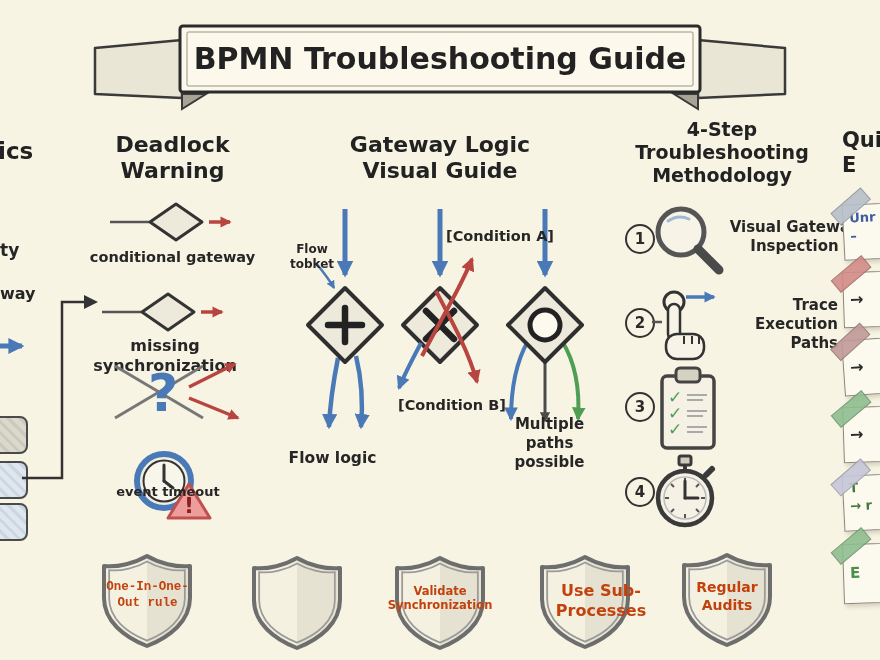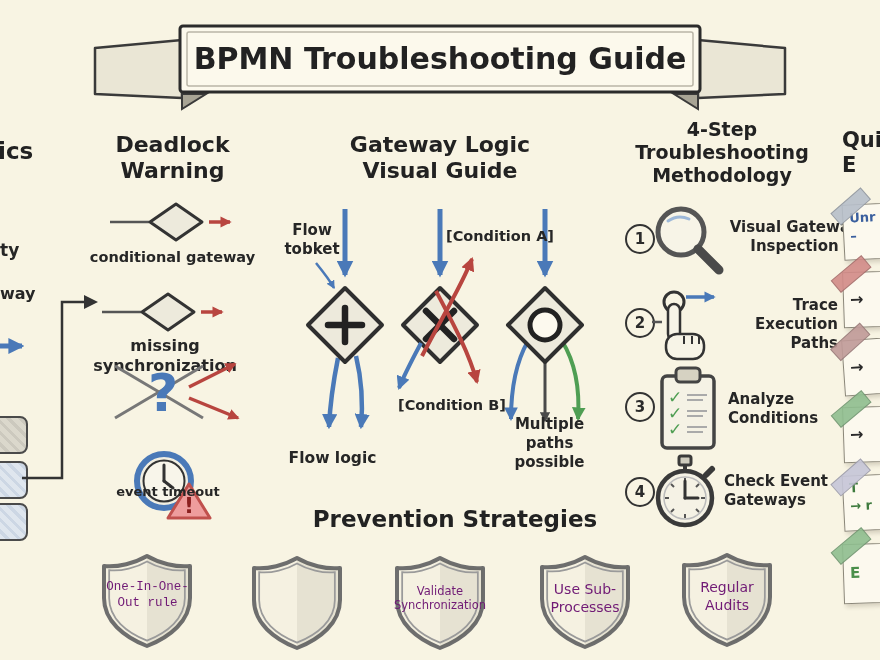--- a/index.html
+++ b/index.html
@@ -14,21 +14,21 @@
        display:flex;align-items:center;justify-content:center;
        font-weight:bold;font-size:15px;background:#f8f4e3;}
   .pbox{border:2.5px solid #4a4a4a;border-radius:8px;width:54px;height:34px;}
   .hatch-gray{background:#dbd8cc repeating-linear-gradient(45deg,rgba(0,0,0,.07) 0 3px,transparent 3px 8px);}
   .hatch-blue{background:#dfe6ee repeating-linear-gradient(45deg,rgba(40,80,140,.10) 0 3px,transparent 3px 8px);}
   .note{position:absolute;left:843px;width:70px;height:54px;background:#fcf9ee;
         border:1.5px solid #8a8678;box-shadow:2px 3px 4px rgba(60,50,30,.18);}
   .tape{position:absolute;left:-12px;top:-7px;width:38px;height:14px;
         transform:rotate(-38deg);opacity:.9;border:1px solid rgba(0,0,0,.22);}
   .note-text{font-weight:bold;font-size:13px;line-height:1.35;padding-left:6px;white-space:pre-line;}
-  .shield-lbl{font-weight:normal;text-align:center;line-height:1.25;white-space:pre-line;color:#701a75;}
+  .shield-lbl{font-weight:bold;text-align:center;line-height:1.25;white-space:pre-line;color:#c2410c;}
 </style>
 </head>
 <body>
 
 <div id="canvas">
 
   <svg class="abs" style="left:80px;top:20px" width="720" height="95">
     <polygon points="15,28 102,20 102,78 15,74" fill="#eae6d5" stroke="#3a3a3a" stroke-width="2.5" stroke-linejoin="round"></polygon>
     <polygon points="102,74 126,74 102,89" fill="#a8a495" stroke="#3a3a3a" stroke-width="2"></polygon>
     <polygon points="618,20 705,28 705,74 618,78" fill="#eae6d5" stroke="#3a3a3a" stroke-width="2.5" stroke-linejoin="round"></polygon>
@@ -146,21 +146,21 @@
     <path d="M151,148 C142,165 134,180 129,193" stroke="#4a79b8" stroke-width="4" fill="none" marker-end="url(#mb)"></path>
 
     <line x1="275" y1="14" x2="275" y2="80" stroke="#4a79b8" stroke-width="5" marker-end="url(#mb)"></line>
     <path d="M258,146 C246,167 241,194 241,224" stroke="#4a79b8" stroke-width="4" fill="none" marker-end="url(#mb)"></path>
     <line x1="275" y1="168" x2="275" y2="226" stroke="#4a4a4a" stroke-width="3" marker-end="url(#mk)"></line>
     <path d="M292,146 C305,167 310,194 308,224" stroke="#4f9e53" stroke-width="4" fill="none" marker-end="url(#mg)"></path>
     <polygon points="275,93 312,130 275,167 238,130" fill="#edeadc" stroke="#2f2f2f" stroke-width="4" stroke-linejoin="round"></polygon>
     <circle cx="275" cy="130" r="15" fill="#fcf9ee" stroke="#222" stroke-width="5"></circle>
   </svg>
 
-  <div class="abs lbl ml" style="left:280px;top:221px;width:64px;font-size:15px">Flow
+  <div class="abs lbl ml" style="left:280px;top:242px;width:64px;font-size:12px">Flow
 tobket</div>
   <div class="abs lbl" style="left:285px;top:449px;width:95px;font-size:15.5px">Flow logic</div>
   <div class="abs lbl" style="left:446px;top:227px;width:110px;font-size:14.5px;text-align:left">[Condition A]</div>
   <div class="abs lbl" style="left:398px;top:396px;width:110px;font-size:14.5px;text-align:left">[Condition B]</div>
   <div class="abs lbl ml" style="left:492px;top:415px;width:115px;font-size:15px">Multiple paths
 possible</div>
 
   <div class="abs hd ml" style="left:622px;top:118px;width:200px;font-size:19px">4-Step
 Troubleshooting
 Methodology</div>
@@ -201,22 +201,20 @@
     <text x="18" y="39" font-size="17" font-weight="bold" fill="#4f9e53" font-family="DejaVu Sans,sans-serif">✓</text>
     <line x1="37" y1="31" x2="57" y2="31" stroke="#aaa" stroke-width="2"></line>
     <line x1="37" y1="36" x2="53" y2="36" stroke="#aaa" stroke-width="2"></line>
     <text x="18" y="55" font-size="17" font-weight="bold" fill="#4f9e53" font-family="DejaVu Sans,sans-serif">✓</text>
     <line x1="37" y1="47" x2="57" y2="47" stroke="#aaa" stroke-width="2"></line>
     <line x1="37" y1="52" x2="53" y2="52" stroke="#aaa" stroke-width="2"></line>
     <text x="18" y="71" font-size="17" font-weight="bold" fill="#4f9e53" font-family="DejaVu Sans,sans-serif">✓</text>
     <line x1="37" y1="63" x2="57" y2="63" stroke="#aaa" stroke-width="2"></line>
     <line x1="37" y1="68" x2="53" y2="68" stroke="#aaa" stroke-width="2"></line>
   </svg>
-  <div class="abs lbl ml" style="left:728px;top:390px;width:120px;font-size:15px;text-align:left">Analyze
-Conditions</div>
 
   <div class="abs num" style="left:625px;top:477px">4</div>
   <svg class="abs" style="left:644px;top:450px" width="85" height="84">
     <rect x="35" y="6" width="12" height="9" rx="2" fill="#cfccbe" stroke="#3a3a3a" stroke-width="3"></rect>
     <line x1="41" y1="15" x2="41" y2="21" stroke="#3a3a3a" stroke-width="4"></line>
     <line x1="62" y1="25" x2="68" y2="19" stroke="#3a3a3a" stroke-width="6" stroke-linecap="round"></line>
     <circle cx="41" cy="48" r="27" fill="#f5f2e5" stroke="#3a3a3a" stroke-width="4.5"></circle>
     <circle cx="41" cy="48" r="21" fill="none" stroke="#bbb" stroke-width="1.5"></circle>
     <g stroke="#555" stroke-width="2">
       <line x1="41" y1="28" x2="41" y2="32"></line>
@@ -224,22 +222,20 @@
       <line x1="21" y1="48" x2="25" y2="48"></line>
         <line x1="57" y1="48" x2="61" y2="48"></line>
       <line x1="27" y1="34" x2="30" y2="37"></line>
         <line x1="55" y1="34" x2="52" y2="37"></line>
       <line x1="27" y1="62" x2="30" y2="59"></line>
         <line x1="55" y1="62" x2="52" y2="59"></line>
     </g>
     <line x1="41" y1="48" x2="41" y2="31" stroke="#333" stroke-width="3" stroke-linecap="round"></line>
     <line x1="41" y1="48" x2="54" y2="48" stroke="#333" stroke-width="3" stroke-linecap="round"></line>
   </svg>
-  <div class="abs lbl ml" style="left:724px;top:472px;width:130px;font-size:15px;text-align:left">Check Event
-Gateways</div>
 
   <div class="abs hd ml" style="left:842px;top:128px;width:70px;font-size:21px;text-align:left">Quic
 E</div>
 
   <div class="note" style="top:203px;transform:rotate(-3deg)">
     <div class="tape" style="background: rgb(183, 191, 202);"></div>
     <div class="note-text" style="padding-top: 4px; color: rgb(58, 95, 158);">Unr
 –</div>
   </div>
   <div class="note" style="top:271px;transform:rotate(-2deg)">
@@ -257,21 +253,20 @@
   <div class="note" style="top:474px;transform:rotate(-3deg)">
     <div class="tape" style="background: rgb(198, 198, 216);"></div>
     <div class="note-text" style="padding-top: 3px; color: rgb(61, 122, 61);">T
 → r</div>
   </div>
   <div class="note" style="top:543px;transform:rotate(-2deg);height:58px">
     <div class="tape" style="background: rgb(143, 190, 143);"></div>
     <div class="note-text" style="padding-top: 18px; font-size: 15px; color: rgb(74, 143, 74);">E</div>
   </div>
 
-  <div class="abs hd" style="left:300px;top:506px;width:310px;font-size:23px">Prevention Strategies</div>
 
   <svg class="abs" style="left:92px;top:550px" width="110" height="100">
     <path d="M55,6 C43,13 26,17.5 12,16 L12,48 C12,71 32,87 55,96 C78,87 98,71 98,48 L98,16 C84,17.5 67,13 55,6 Z" fill="#f5f1e1" stroke="#6e6e6e" stroke-width="4" stroke-linejoin="round"></path>
     <path d="M55,6 L55,96 C78,87 98,71 98,48 L98,16 C84,17.5 67,13 55,6 Z" fill="rgba(100,95,80,0.10)"></path>
     <path d="M55,6 C43,13 26,17.5 12,16 L12,48 C12,71 32,87 55,96 C78,87 98,71 98,48 L98,16 C84,17.5 67,13 55,6 Z" transform="translate(55,51) scale(0.88) translate(-55,-51)" fill="none" stroke="#9a9a9a" stroke-width="2"></path>
   </svg>
   <div class="abs shield-lbl" style="left:85px;top:580px;width:125px;font-size:12.5px;font-family:'Liberation Mono',monospace">One-In-One-
 Out rule</div>
 
   <svg class="abs" style="left:242px;top:552px" width="110" height="100">
@@ -286,21 +281,21 @@
     <path d="M55,6 C43,13 26,17.5 12,16 L12,48 C12,71 32,87 55,96 C78,87 98,71 98,48 L98,16 C84,17.5 67,13 55,6 Z" transform="translate(55,51) scale(0.88) translate(-55,-51)" fill="none" stroke="#9a9a9a" stroke-width="2"></path>
   </svg>
   <div class="abs shield-lbl" style="left:375px;top:584px;width:130px;font-size:11.5px">Validate
 Synchronization</div>
 
   <svg class="abs" style="left:530px;top:551px" width="110" height="100">
     <path d="M55,6 C43,13 26,17.5 12,16 L12,48 C12,71 32,87 55,96 C78,87 98,71 98,48 L98,16 C84,17.5 67,13 55,6 Z" fill="#f5f1e1" stroke="#6e6e6e" stroke-width="4" stroke-linejoin="round"></path>
     <path d="M55,6 L55,96 C78,87 98,71 98,48 L98,16 C84,17.5 67,13 55,6 Z" fill="rgba(100,95,80,0.10)"></path>
     <path d="M55,6 C43,13 26,17.5 12,16 L12,48 C12,71 32,87 55,96 C78,87 98,71 98,48 L98,16 C84,17.5 67,13 55,6 Z" transform="translate(55,51) scale(0.88) translate(-55,-51)" fill="none" stroke="#9a9a9a" stroke-width="2"></path>
   </svg>
-  <div class="abs shield-lbl" style="left:525px;top:581px;width:120px;font-size:14px">Use Sub-
+  <div class="abs shield-lbl" style="left:541px;top:581px;width:120px;font-size:16px">Use Sub-
 Processes</div>
 
   <svg class="abs" style="left:672px;top:549px" width="110" height="100">
     <path d="M55,6 C43,13 26,17.5 12,16 L12,48 C12,71 32,87 55,96 C78,87 98,71 98,48 L98,16 C84,17.5 67,13 55,6 Z" fill="#f5f1e1" stroke="#6e6e6e" stroke-width="4" stroke-linejoin="round"></path>
     <path d="M55,6 L55,96 C78,87 98,71 98,48 L98,16 C84,17.5 67,13 55,6 Z" fill="rgba(100,95,80,0.10)"></path>
     <path d="M55,6 C43,13 26,17.5 12,16 L12,48 C12,71 32,87 55,96 C78,87 98,71 98,48 L98,16 C84,17.5 67,13 55,6 Z" transform="translate(55,51) scale(0.88) translate(-55,-51)" fill="none" stroke="#9a9a9a" stroke-width="2"></path>
   </svg>
   <div class="abs shield-lbl" style="left:667px;top:579px;width:120px;font-size:14px">Regular
 Audits</div>
 

